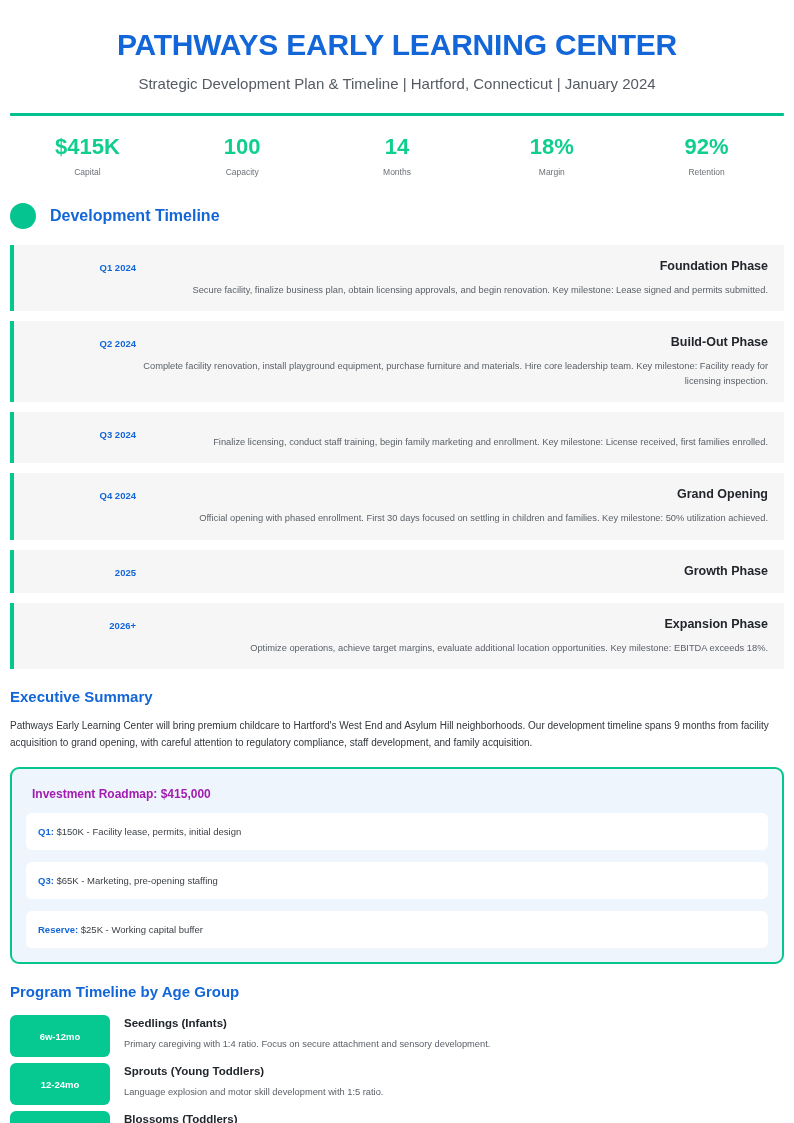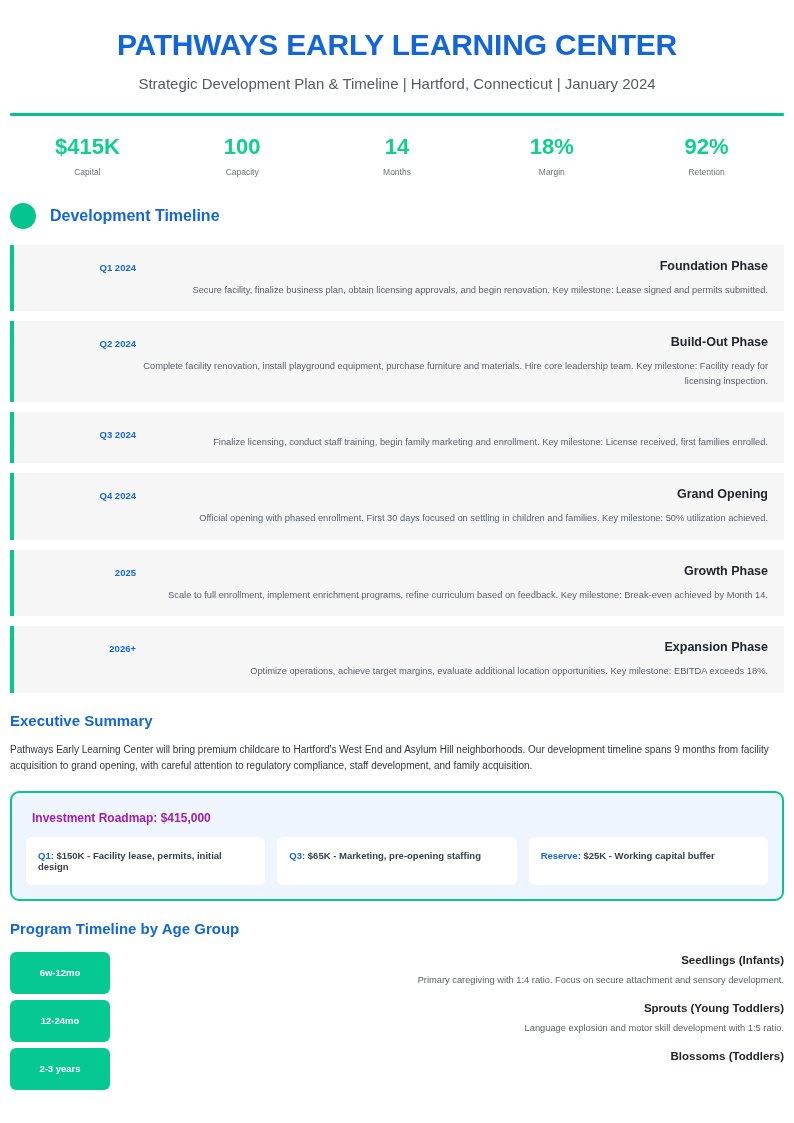--- a/index.html
+++ b/index.html
@@ -82,39 +82,39 @@
     margin-top: 16px;
     border: 2px solid #05c78d;
     border-radius: 9px;
     background: #eef5fd;
     padding: 14px 14px 14px 14px;
   }
   .roadmap-title {
     font-size: 12px; font-weight: bold; color: #a21caf; margin: 4px 0 12px 6px;
   }
   .roadmap-grid {
-    display: grid; grid-template-columns: 1fr 1fr 1fr; gap: 12px; font-weight: bold;
+    display: grid; grid-template-columns: 1fr; gap: 12px;
   }
   .roadmap-item {
     background: #ffffff; border-radius: 6px;
     padding: 13px 12px; font-size: 9.5px; color: #3a3f45;
   }
   .roadmap-item b { color: #1266d8; }
 
   
   .age-list { margin-top: 16px; }
   .age-row { display: flex; align-items: flex-start; margin-bottom: 6px; }
   .age-badge {
     width: 100px; flex: none; height: 42px;
     background: #06c891; border-radius: 6px;
     color: #ffffff; font-size: 9.5px; font-weight: bold;
     display: flex; align-items: center; justify-content: center;
     margin-right: 14px;
   }
-  .age-body { flex: 1; padding-top: 2px; text-align: right; }
+  .age-body { flex: 1; padding-top: 2px; }
   .age-name {
     font-size: 11.5px; font-weight: bold; color: #22262b; line-height: 1.2;
   }
   .age-desc { font-size: 9.3px; color: #5b6168; margin-top: 7px; line-height: 1.5; }
 </style>
 </head>
 <body>
 
 <div class="page">
 
@@ -177,21 +177,20 @@
       <div class="tl-period">Q4 2024</div>
       <div class="tl-body">
         <div class="tl-phase">Grand Opening</div>
         <div class="tl-desc">Official opening with phased enrollment. First 30 days focused on settling in children and families. Key milestone: 50% utilization achieved.</div>
       </div>
     </div>
     <div class="tl-row">
       <div class="tl-period">2025</div>
       <div class="tl-body">
         <div class="tl-phase">Growth Phase</div>
-        <div class="tl-desc">Scale to full enrollment, implement enrichment programs, refine curriculum based on feedback. Key milestone: Break-even achieved by Month 14.</div>
       </div>
     </div>
     <div class="tl-row">
       <div class="tl-period">2026+</div>
       <div class="tl-body">
         <div class="tl-phase">Expansion Phase</div>
         <div class="tl-desc">Optimize operations, achieve target margins, evaluate additional location opportunities. Key milestone: EBITDA exceeds 18%.</div>
       </div>
     </div>
   </div>

